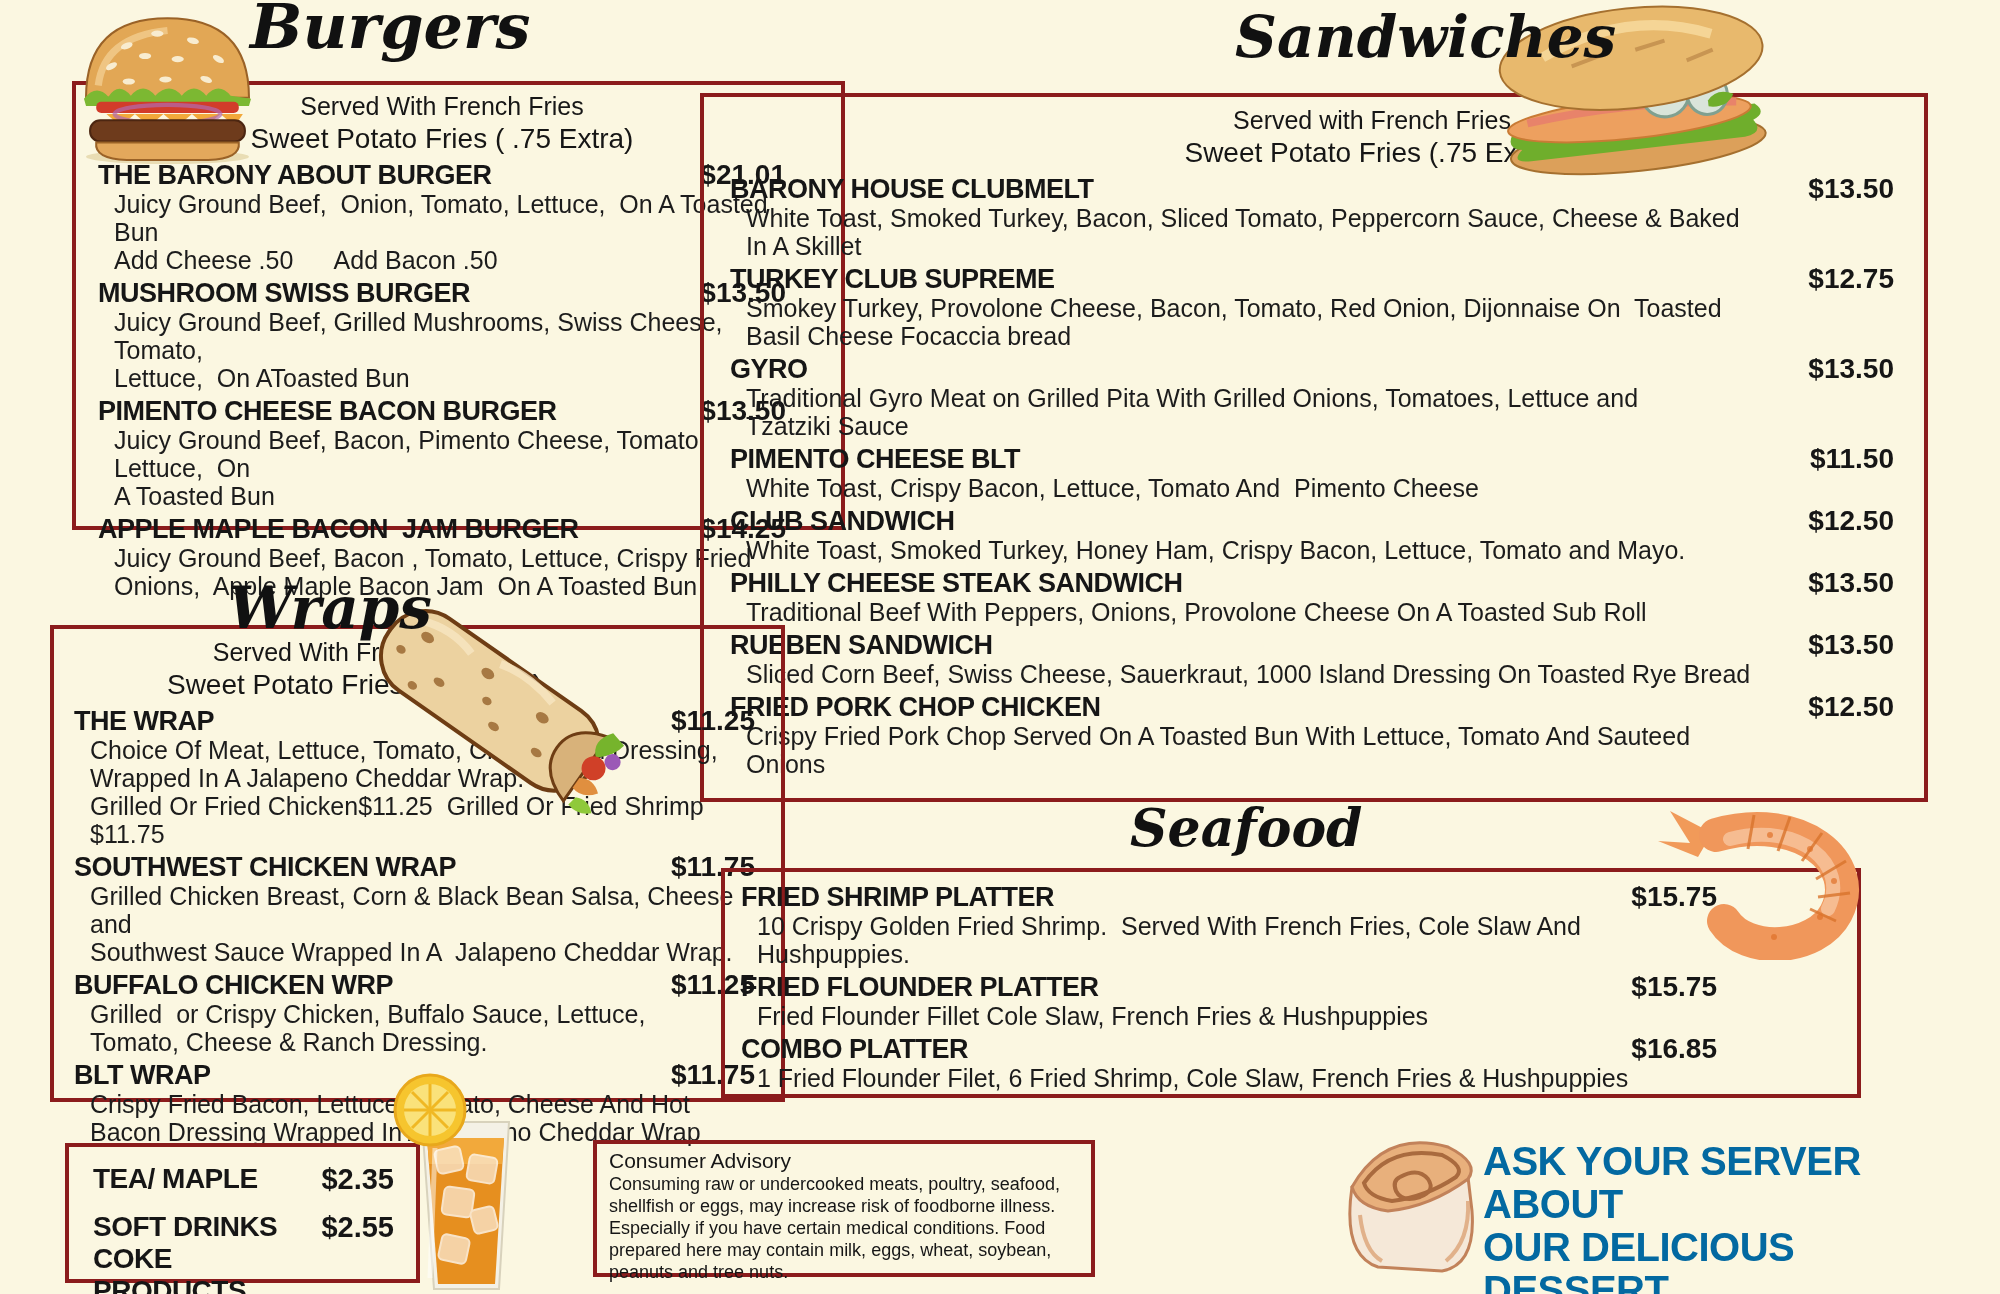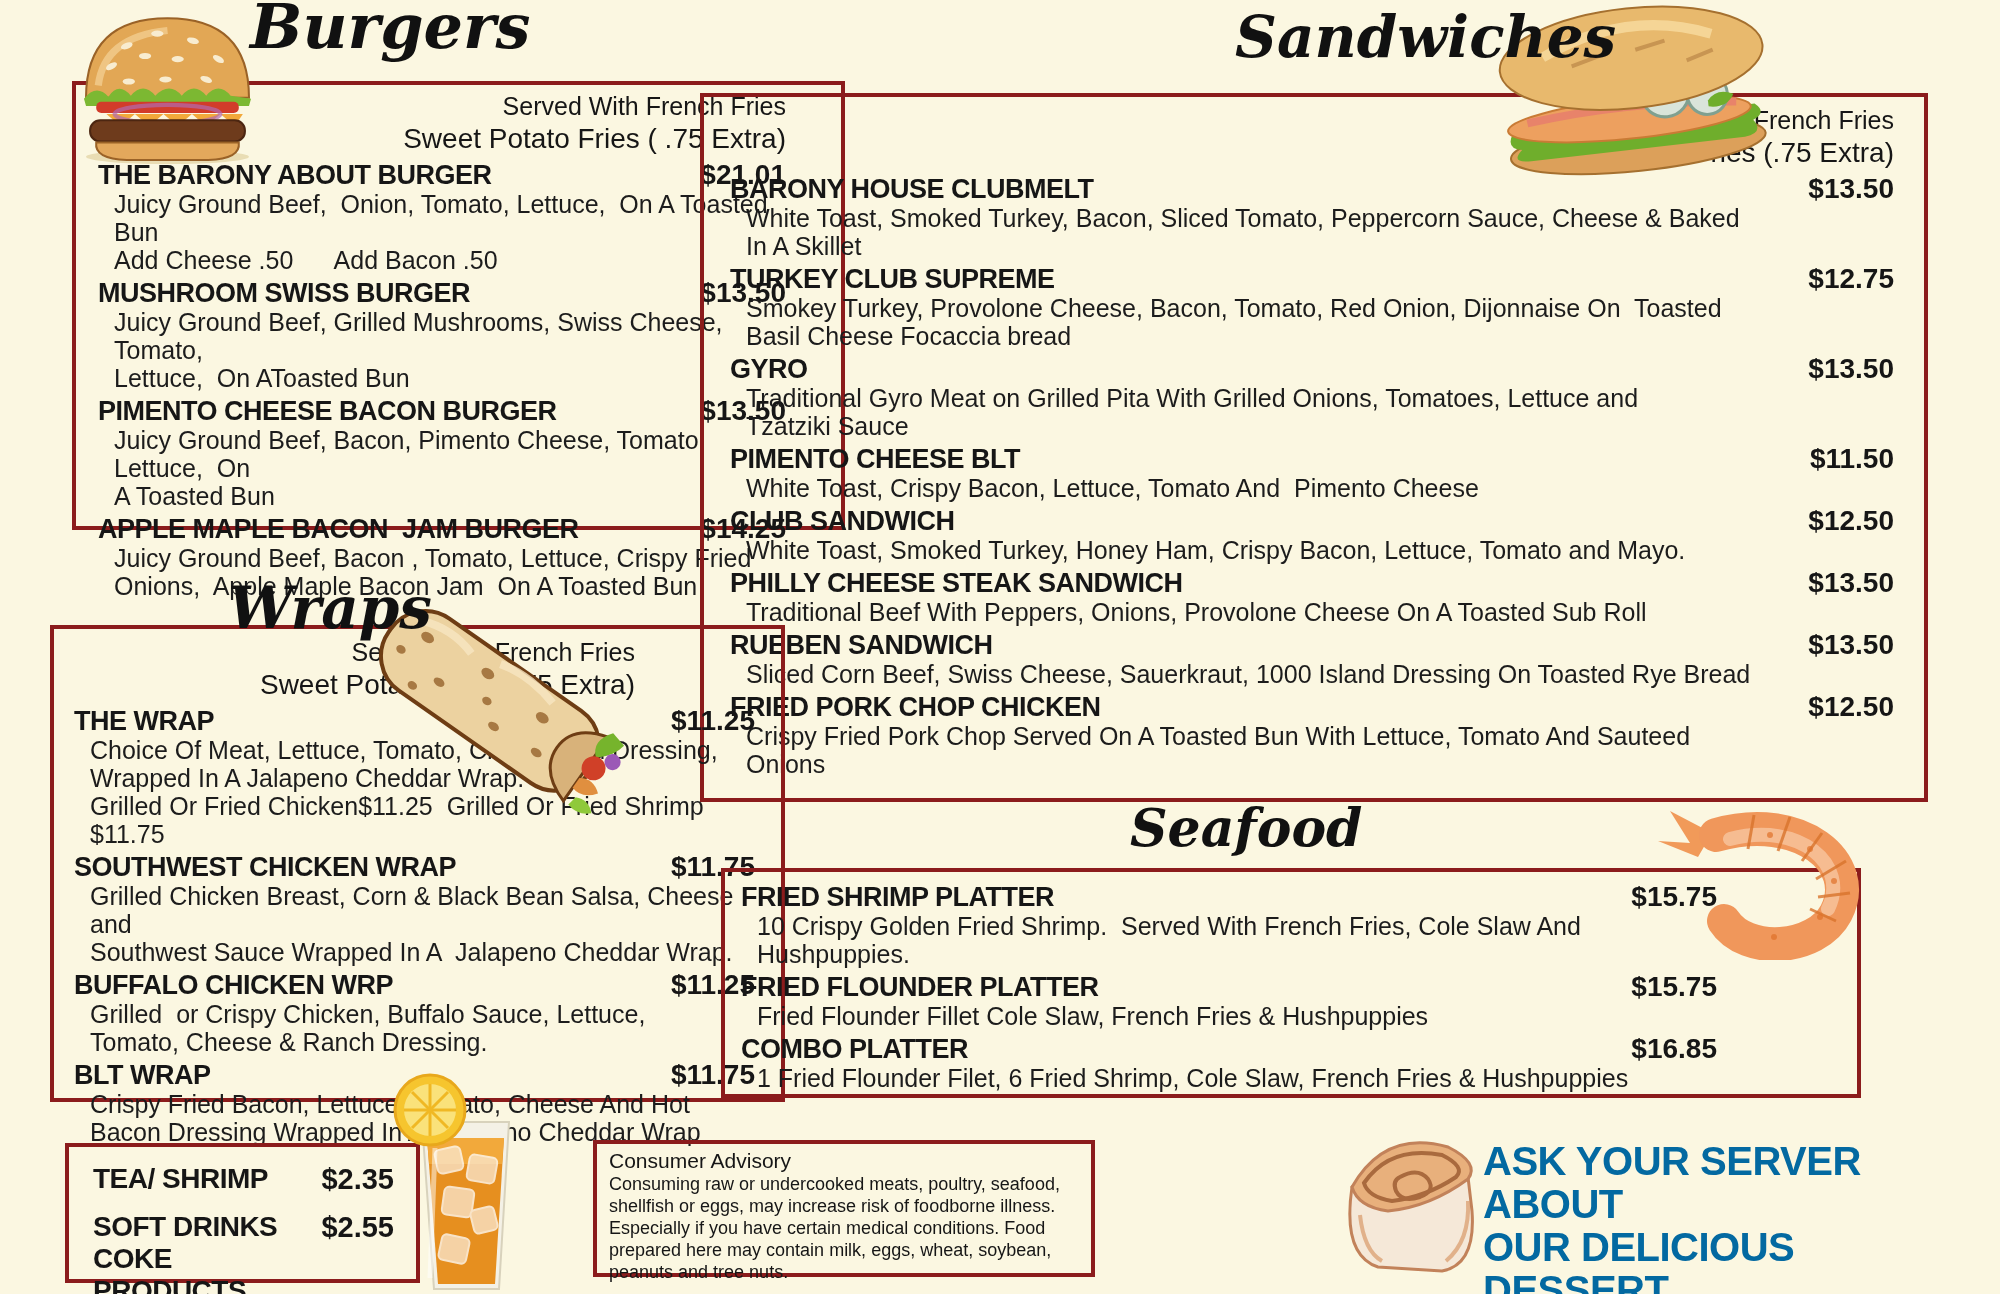--- a/index.html
+++ b/index.html
@@ -11,21 +11,21 @@
   .box{
     position:absolute;border:4px solid #8b1c1c;box-sizing:border-box;
     background:transparent;z-index:1;
   }
   .script-title{
     position:absolute;z-index:3;text-align:center;color:#111;
     font-family:"DejaVu Serif","Liberation Serif",serif;
     font-style:italic;font-weight:bold;line-height:1;
   }
   .illus{position:absolute;z-index:2;}
-  .notes{text-align:right;line-height:1.22;margin-bottom:4px;}
+  .notes{text-align:center;line-height:1.22;margin-bottom:4px;}
   .note1{font-size:25px;}
   .note2{font-size:28px;}
   .item{margin-top:4px;}
   .irow{display:flex;justify-content:space-between;align-items:baseline;}
   .iname{font-size:27px;font-weight:bold;letter-spacing:-0.5px;line-height:30px;white-space:pre;}
   .iprice{font-size:28px;font-weight:bold;line-height:30px;margin-left:12px;}
   .idesc{font-size:25px;line-height:28px;margin-left:16px;white-space:pre-wrap;color:#1c1c1c;}
   
   #burgers-box{left:72px;top:81px;width:773px;height:449px;padding:6px 55px 4px 22px;}
   #sandwiches-box{left:700px;top:93px;width:1228px;height:709px;padding:8px 30px 4px 26px;}
@@ -356,21 +356,21 @@
     <div class="irow">
         <span class="iname">COMBO PLATTER</span>
         <span class="iprice">$16.85</span>
       </div>
     <div class="idesc">1 Fried Flounder Filet, 6 Fried Shrimp, Cole Slaw, French Fries &amp; Hushpuppies</div>
   </div>
 </div>
 
 <div class="box" id="beverages-box">
   <div class="bev-row">
-    <span class="bev-name">TEA/ SHRIMP</span>
+    <span class="bev-name">TEA/ MAPLE</span>
     <span class="bev-price">$2.35</span>
   </div>
   <div class="bev-row">
     <span class="bev-name">SOFT DRINKS
 COKE PRODUCTS</span>
     <span class="bev-price">$2.55</span>
   </div>
 </div>
 
 <div class="box" id="advisory-box">

